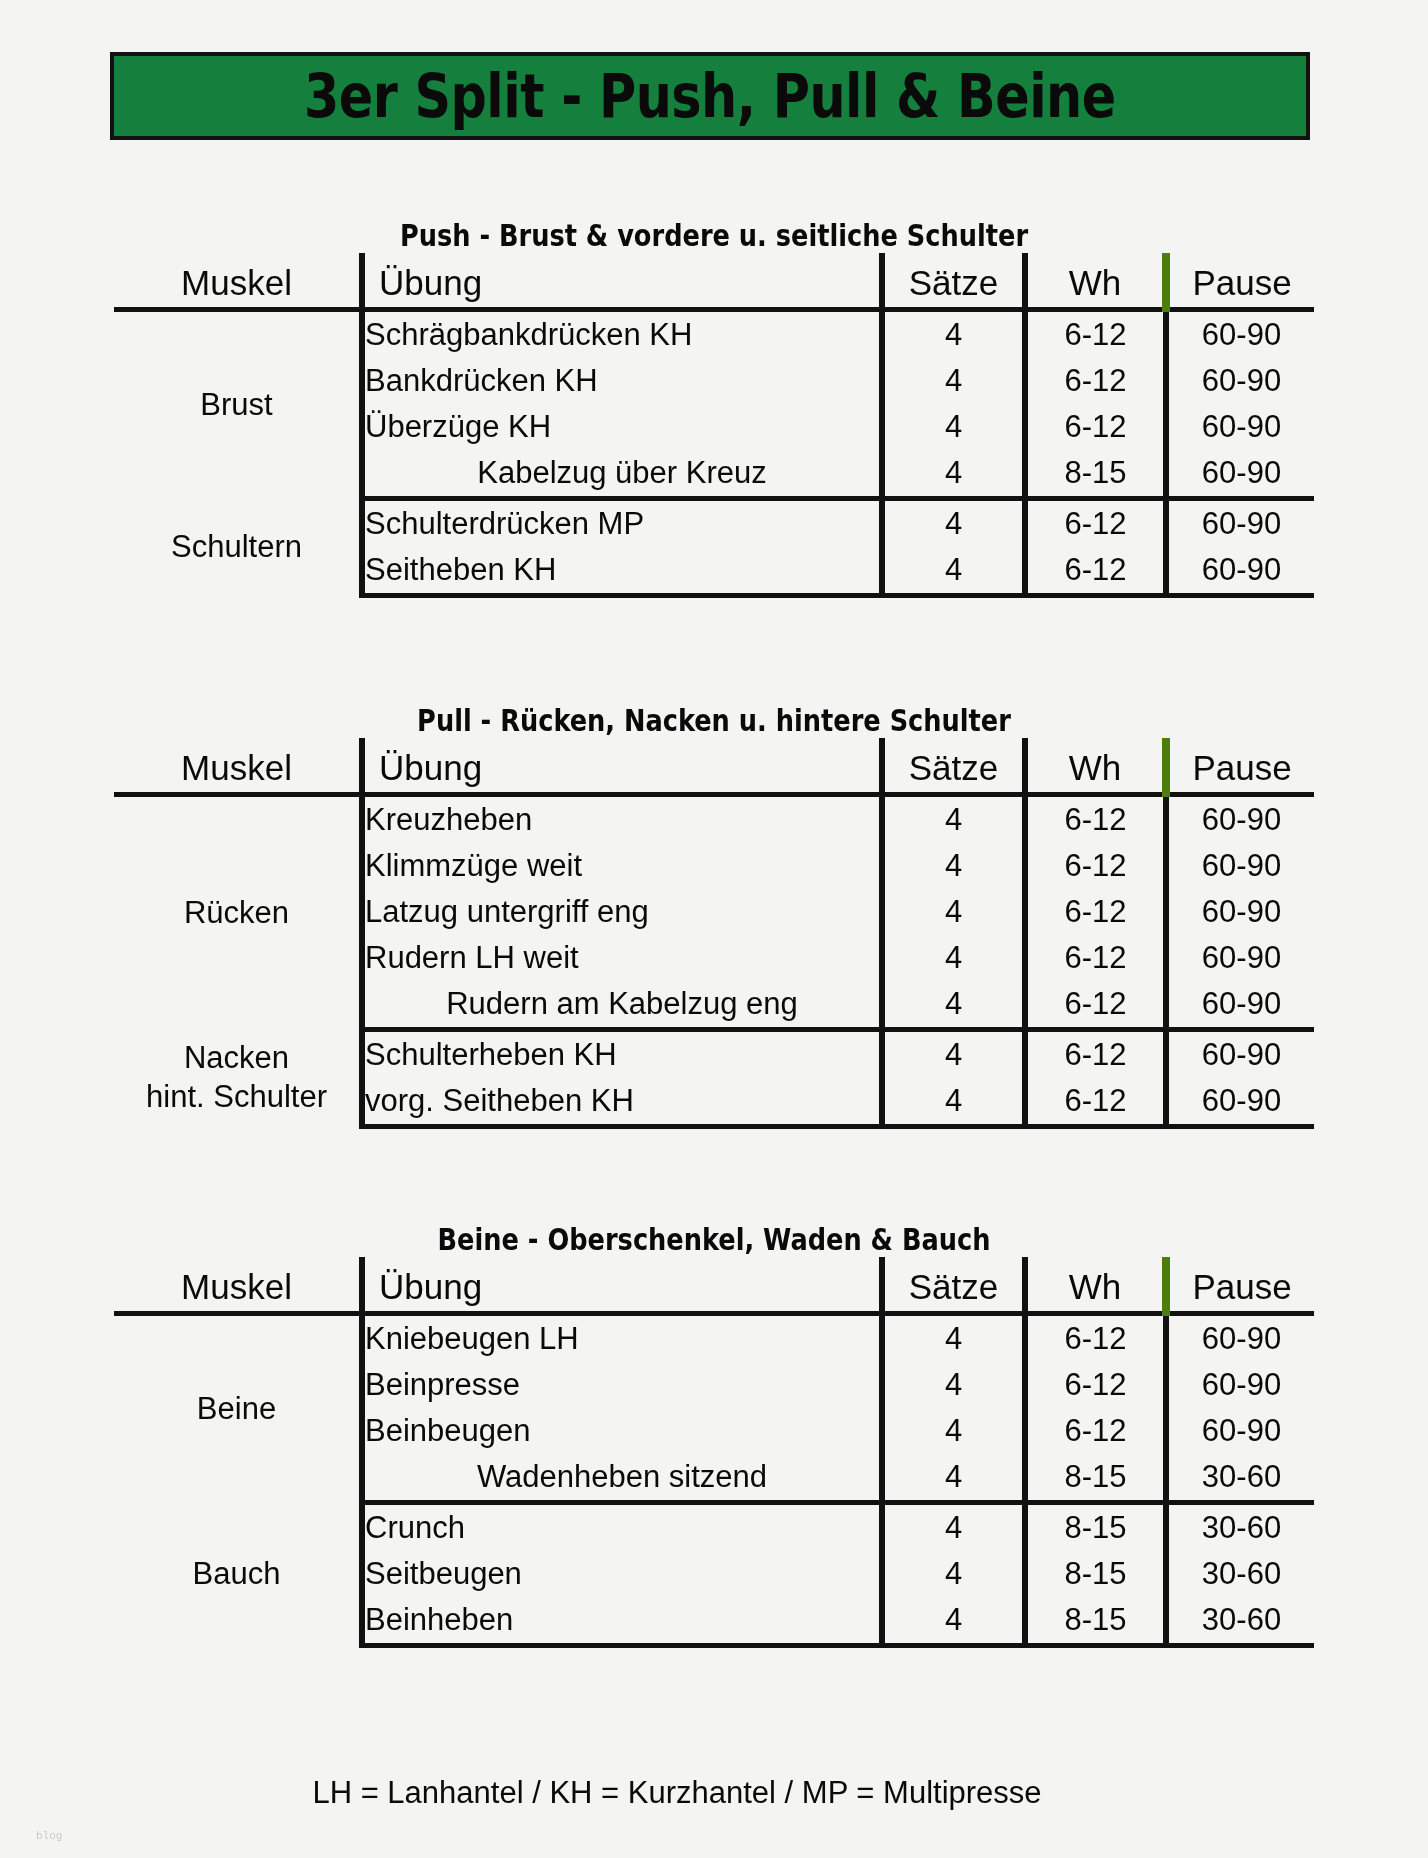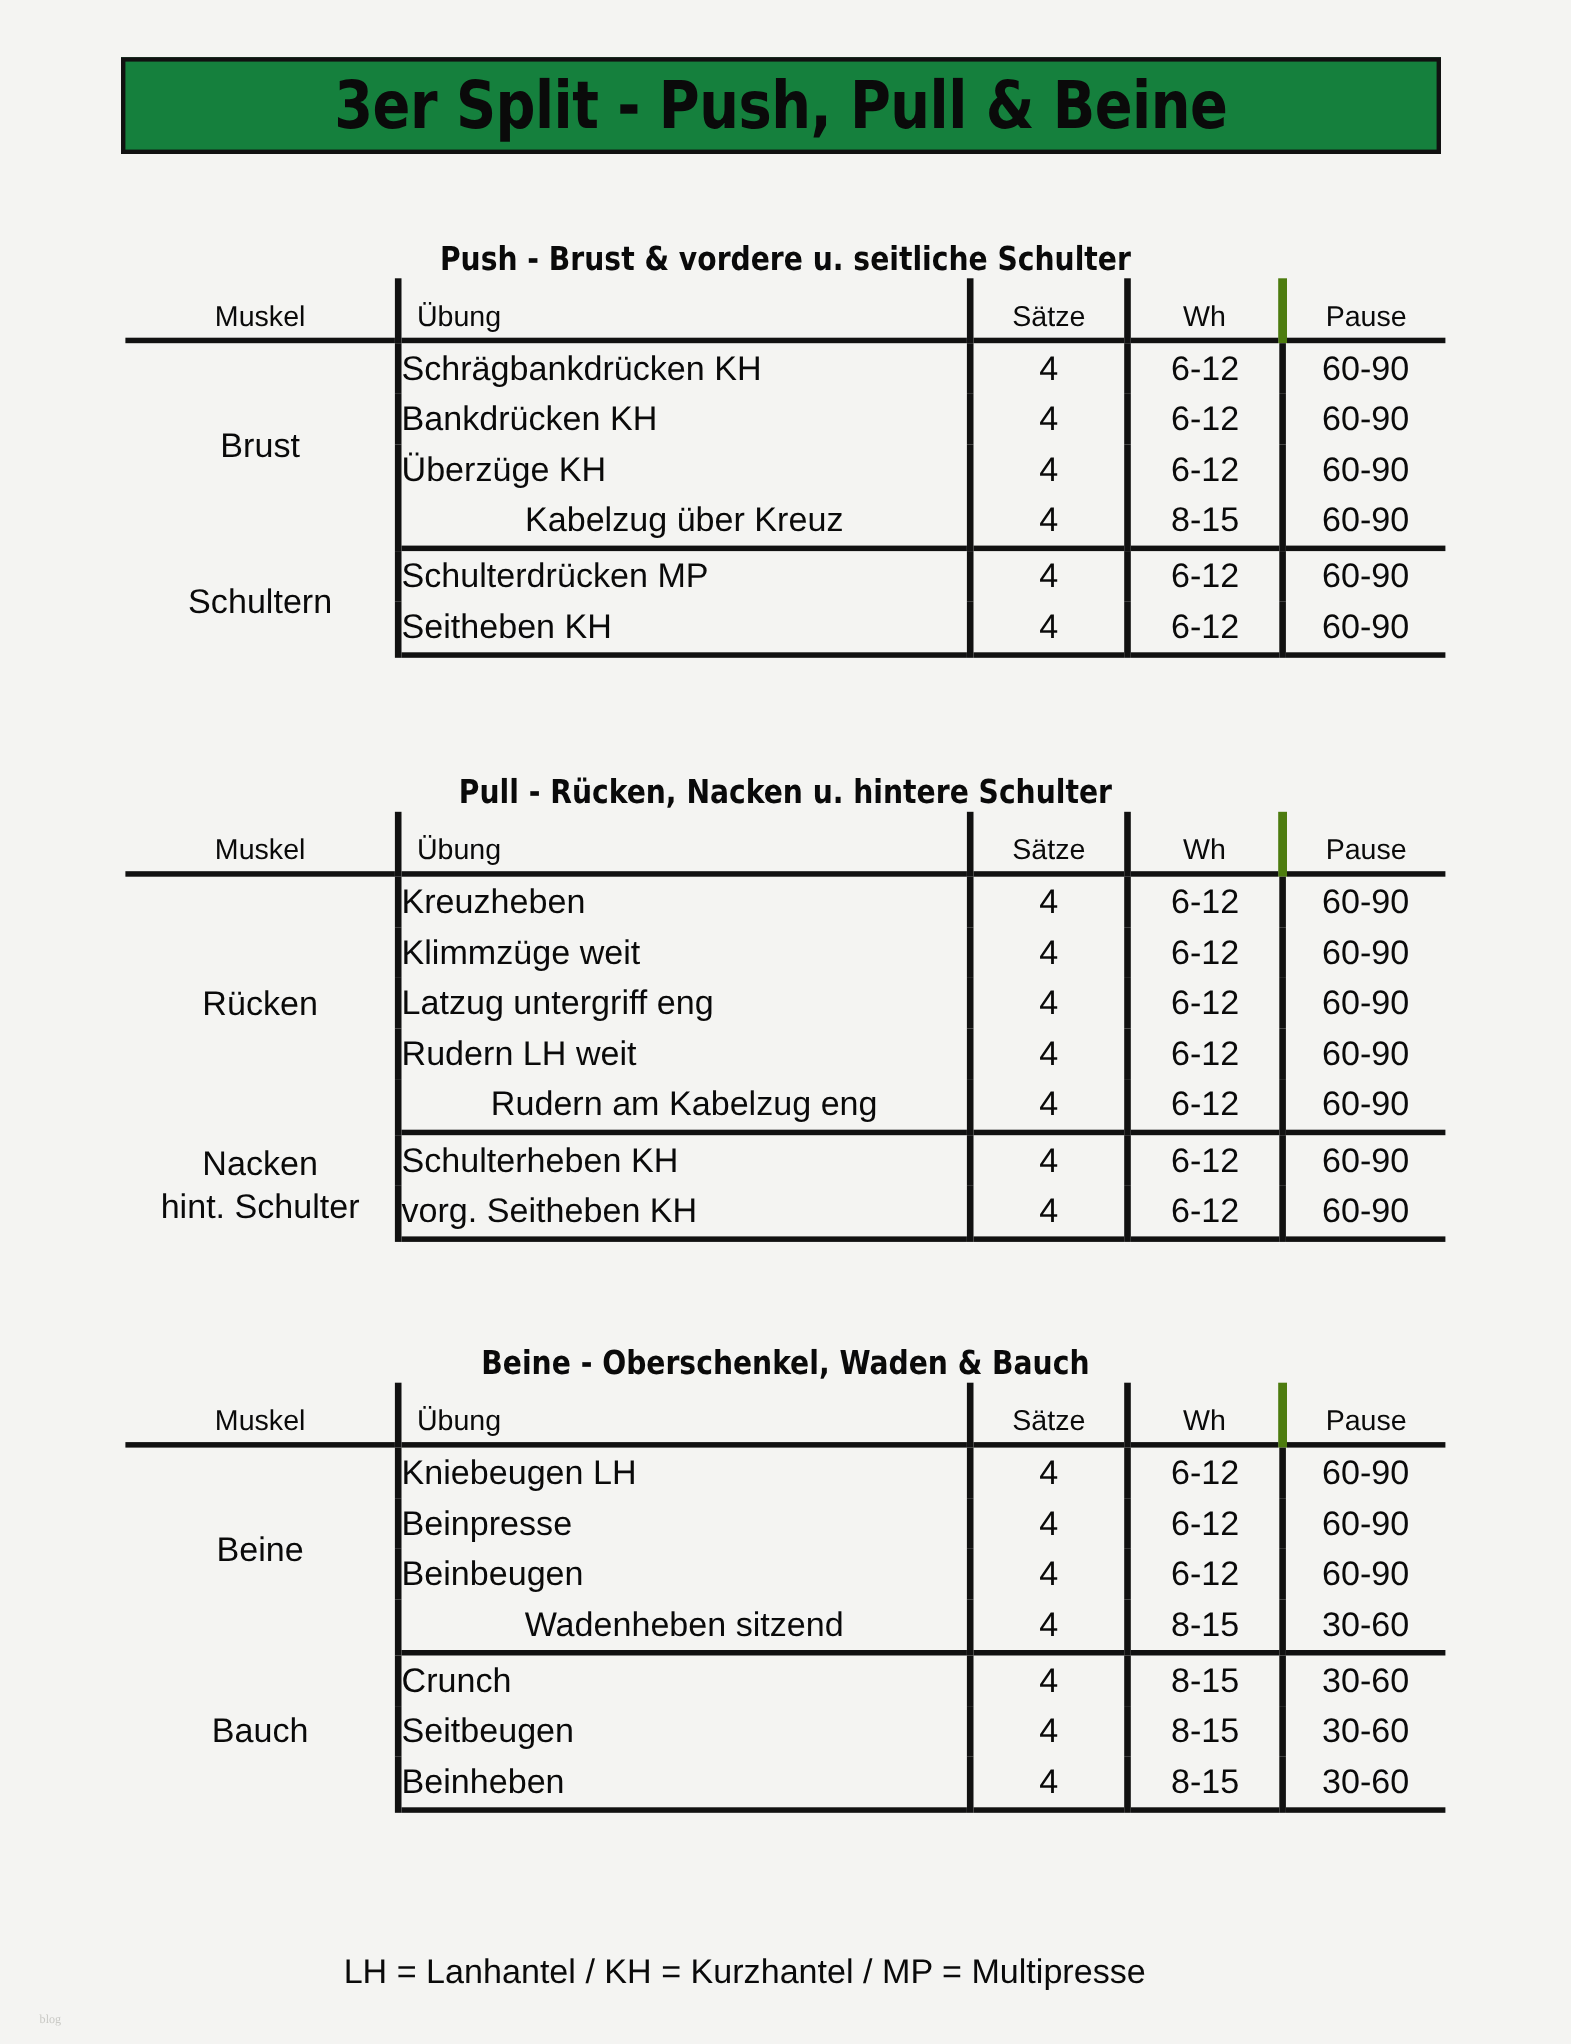--- a/index.html
+++ b/index.html
@@ -90,21 +90,21 @@
     font-weight: normal;
     vertical-align: middle;
     background: transparent;
   }
 
   
   tr.hdr th {
     height: 50px;
     padding-bottom: 4px;
     border-bottom: 5px solid #111;
-    font-size: 26px;
+    font-size: 35px;
     vertical-align: bottom;
   }
   tr.hdr th.h-muskel { text-align: center; }
   tr.hdr th.h-ubung  { text-align: left; padding-left: 14px; border-left: 6px solid #111; }
   tr.hdr th.h-satze  { text-align: center; border-left: 6px solid #111; }
   tr.hdr th.h-wh     { text-align: center; border-left: 6px solid #111; }
   tr.hdr th.h-pause  { text-align: center; border-left: 8px solid #4d7c0f; }
 
   
   td.muskel {
@@ -136,21 +136,21 @@
     text-align: center;
     font-size: 31px;
     font-family: "Liberation Sans", sans-serif;
   }
   .watermark {
     position: absolute;
     left: 36px;
     bottom: 16px;
     font-size: 11px;
     color: #c9c9c5;
-    font-family: Liberation Serif, serif;
+    font-family: Liberation Mono, monospace;
   }
 </style>
 </head>
 <body>
 
 <div class="page">
 
   <div class="title-box">
     <div class="title-text">3er Split - Push, Pull &amp; Beine</div>
   </div>

